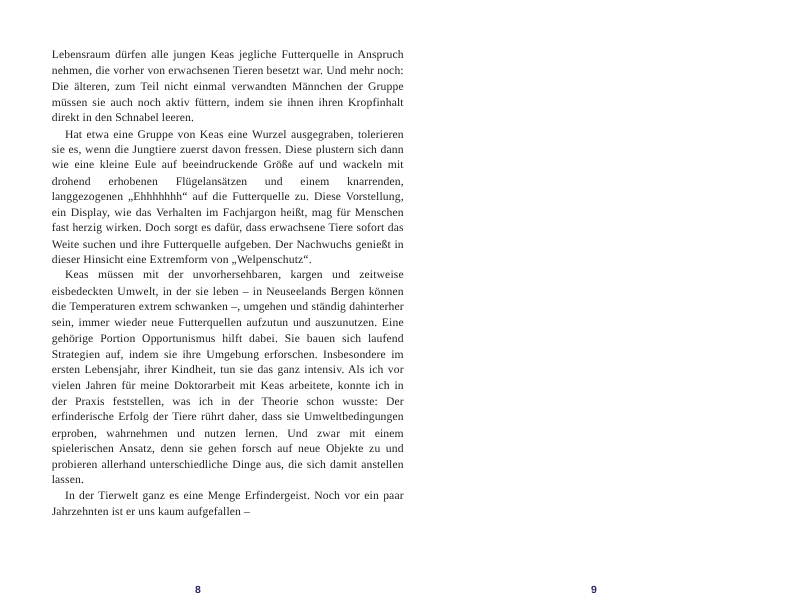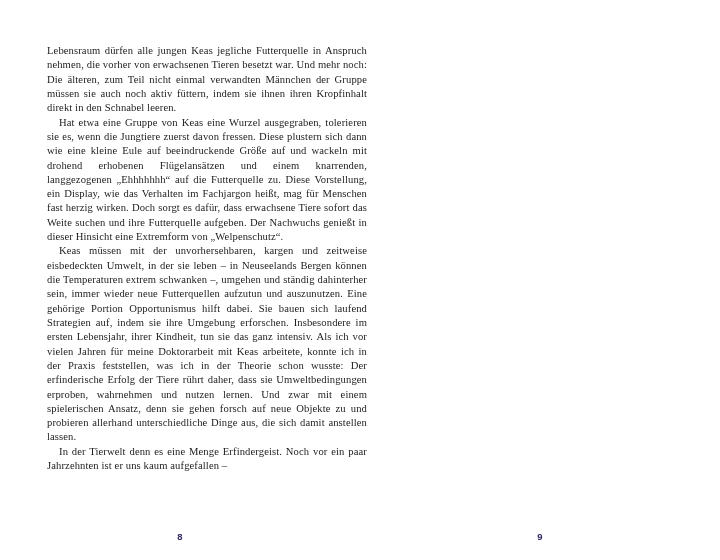--- a/index.html
+++ b/index.html
@@ -74,21 +74,21 @@
 </head>
 <body>
 
 <div class="spread">
 
   <div class="page page-left">
     <div class="textblock">
       <p class="body">Lebensraum dürfen alle jungen Keas jegliche Futterquelle in Anspruch nehmen, die vorher von erwachsenen Tieren besetzt war. Und mehr noch: Die älteren, zum Teil nicht einmal verwandten Männchen der Gruppe müssen sie auch noch aktiv füttern, indem sie ihnen ihren Kropfinhalt direkt in den Schnabel leeren.</p>
       <p class="body indent">Hat etwa eine Gruppe von Keas eine Wurzel ausgegraben, tolerieren sie es, wenn die Jungtiere zuerst davon fressen. Diese plustern sich dann wie eine kleine Eule auf beeindruckende Größe auf und wackeln mit drohend erhobenen Flügelansätzen und einem knarrenden, langgezogenen „Ehhhhhhh“ auf die Futterquelle zu. Diese Vorstellung, ein Display, wie das Verhalten im Fachjargon heißt, mag für Menschen fast herzig wirken. Doch sorgt es dafür, dass erwachsene Tiere sofort das Weite suchen und ihre Futterquelle aufgeben. Der Nachwuchs genießt in dieser Hinsicht eine Extremform von „Welpenschutz“.</p>
       <p class="body indent">Keas müssen mit der unvorhersehbaren, kargen und zeitweise eisbedeckten Umwelt, in der sie leben – in Neuseelands Bergen können die Temperaturen extrem schwanken –, umgehen und ständig dahinterher sein, immer wieder neue Futterquellen aufzutun und auszunutzen. Eine gehörige Portion Opportunismus hilft dabei. Sie bauen sich laufend Strategien auf, indem sie ihre Umgebung erforschen. Insbesondere im ersten Lebensjahr, ihrer Kindheit, tun sie das ganz intensiv. Als ich vor vielen Jahren für meine Doktorarbeit mit Keas arbeitete, konnte ich in der Praxis feststellen, was ich in der Theorie schon wusste: Der erfinderische Erfolg der Tiere rührt daher, dass sie Umweltbedingungen erproben, wahrnehmen und nutzen lernen. Und zwar mit einem spielerischen Ansatz, denn sie gehen forsch auf neue Objekte zu und probieren allerhand unterschiedliche Dinge aus, die sich damit anstellen lassen.</p>
-      <p class="body indent">In der Tierwelt denn es eine Menge Erfindergeist. Noch vor ein paar Jahrzehnten ist er uns kaum aufgefallen –</p>
+      <p class="body indent">In der Tierwelt ganz es eine Menge Erfindergeist. Noch vor ein paar Jahrzehnten ist er uns kaum aufgefallen –</p>
     </div>
     <div class="folio">8</div>
   </div>
 
   <div class="gutter"></div>
 
   <div class="page page-right">
 
     <div class="folio">9</div>
   </div>

